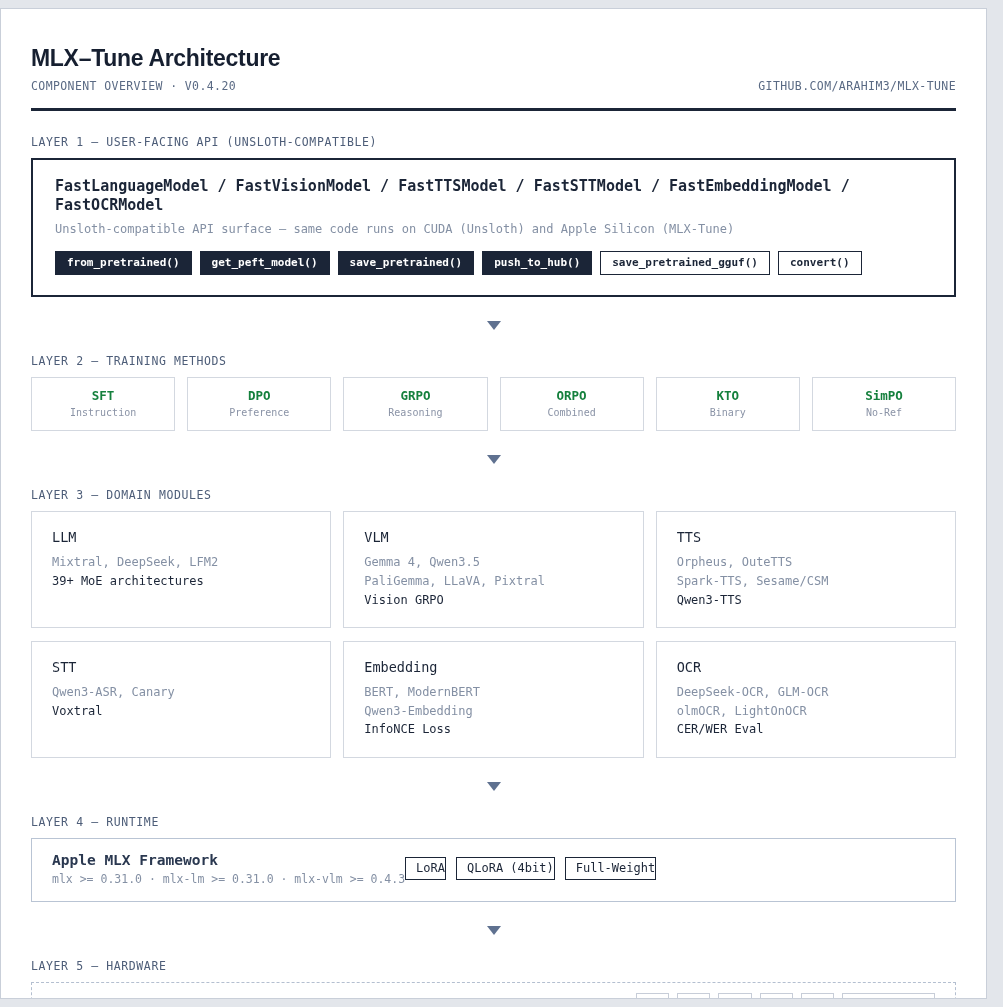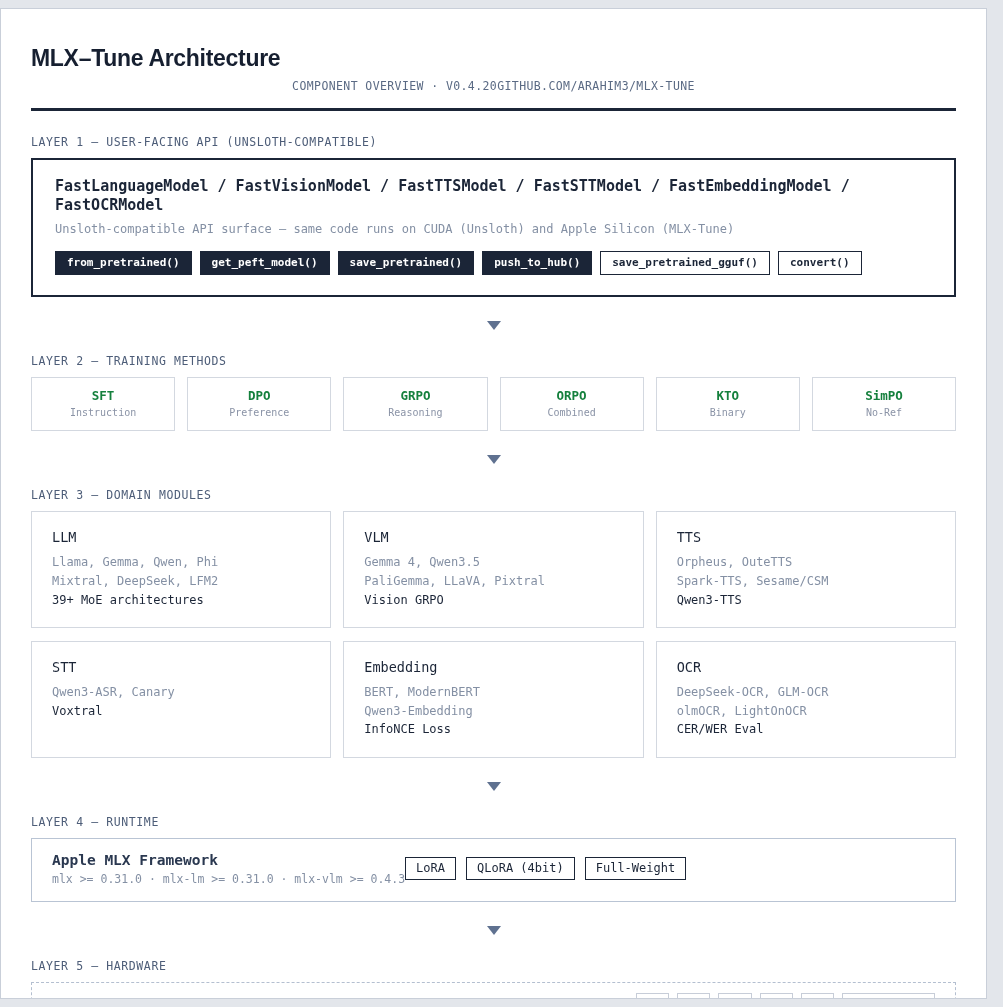--- a/index.html
+++ b/index.html
@@ -21,21 +21,21 @@
   
   .page-title {
     font-family: "Liberation Sans", "DejaVu Sans", sans-serif;
     font-weight: 700;
     font-size: 23px;
     letter-spacing: -0.3px;
     color: #161f30;
   }
   .meta-row {
     display: flex;
-    justify-content: center;
+    justify-content: space-between;
     margin-top: 7px;
     font-size: 11.5px;
     color: #5a6a84;
     letter-spacing: 0.4px;
   }
   .top-rule {
     height: 3px;
     background: #1b2537;
     margin-top: 15px;
   }
@@ -125,21 +125,21 @@
   }
   .l4-title { font-size: 14.5px; font-weight: 700; color: #2a3850; }
   .l4-versions { font-size: 11.5px; color: #8490a4; margin-top: 4px; }
   .l4-chips { display: flex; gap: 10px; }
   .l4-chip {
     font-family: inherit;
     font-size: 12px;
     color: #1b2537;
     background: #ffffff;
     border: 1px solid #1b2537;
-    padding: 3px 10px 4px 10px;
+    padding: 3px 0 4px 10px;
     cursor: pointer;
     white-space: nowrap;
   }
   
   .l5-box {
     margin-top: 9px;
     border: 1px dashed #b4bfd0;
     padding: 10px 20px;
     display: flex;
     justify-content: space-between;
@@ -216,21 +216,20 @@
       <div class="l2-sub">No-Ref</div>
     </div>
   </div>
 
   <div class="flow-arrow"></div>
 
   <div class="layer-label">LAYER 3 — DOMAIN MODULES</div>
   <div class="l3-grid">
     <div class="l3-card">
       <div class="l3-title">LLM</div>
-      <div class="l3-line">Llama, Gemma, Qwen, Phi</div>
       <div class="l3-line">Mixtral, DeepSeek, LFM2</div>
       <div class="l3-highlight">39+ MoE architectures</div>
     </div>
     <div class="l3-card">
       <div class="l3-title">VLM</div>
       <div class="l3-line">Gemma 4, Qwen3.5</div>
       <div class="l3-line">PaliGemma, LLaVA, Pixtral</div>
       <div class="l3-highlight">Vision GRPO</div>
     </div>
     <div class="l3-card">

